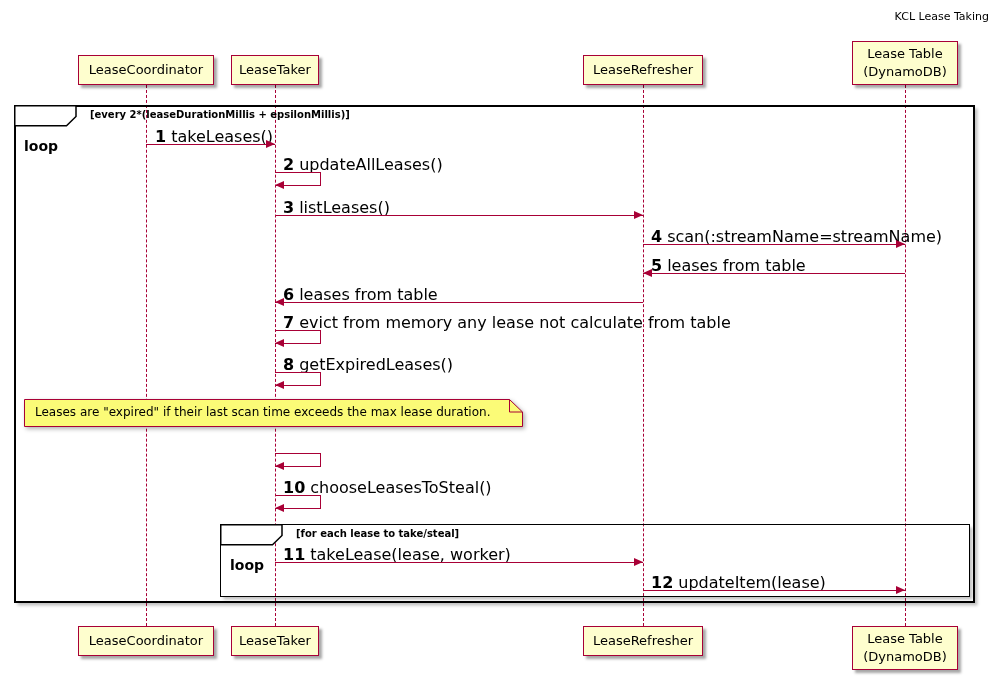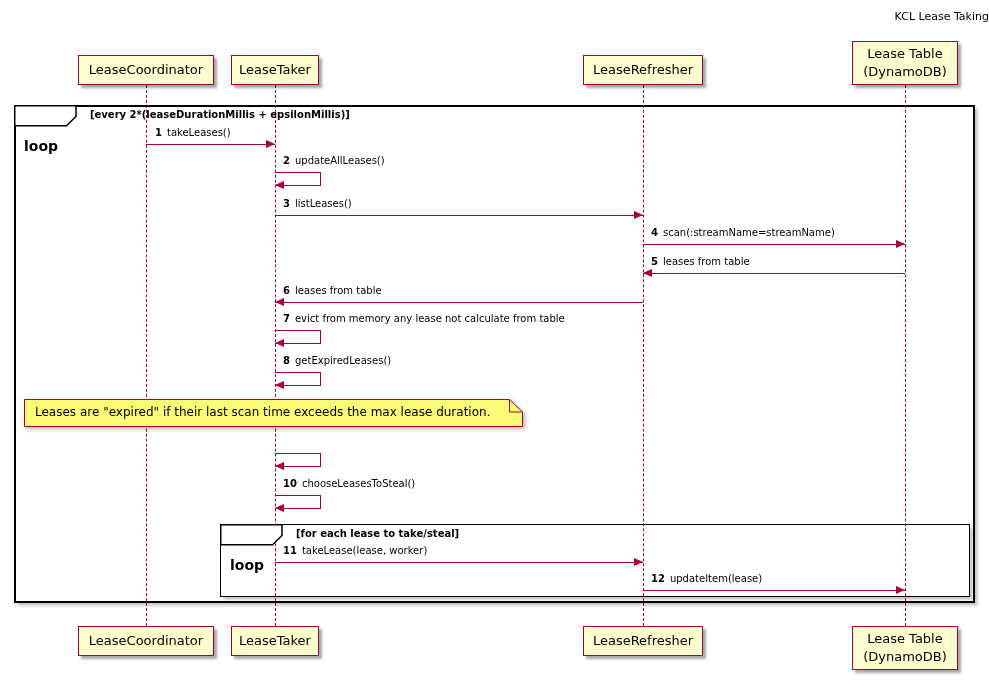--- a/index.html
+++ b/index.html
@@ -19,21 +19,21 @@
     font-size:13px; text-align:center; white-space:pre-line; line-height:1.35;
   }
   .lifeline { position:absolute; width:0; border-left:1px dashed #A80036; }
   .frame {
     position:absolute; box-sizing:border-box; border:2px solid #000;
     box-shadow:2.5px 2.5px 3px rgba(0,0,0,0.25);
   }
   .tabwrap { position:absolute; }
   .tabwrap .kw { position:absolute; left:10px; top:3px; font-size:14px; font-weight:bold;margin-top:30px; }
   .cond { position:absolute; font-size:10px; font-weight:bold; white-space:nowrap; }
-  .mlabel { position:absolute; font-size:10px; white-space:nowrap; }
+  .mlabel { position:absolute; font-size:16px; white-space:nowrap; }
   .mlabel b { font-weight:bold; margin-right:5px; }
   .arrow { position:absolute; height:1px; background:#A80036; }
   .head-r {
     position:absolute; right:0; top:-4px; width:0; height:0;
     border-left:9px solid #A80036; border-top:4px solid transparent; border-bottom:4px solid transparent;
   }
   .head-l {
     position:absolute; left:0; top:-4px; width:0; height:0;
     border-right:9px solid #A80036; border-top:4px solid transparent; border-bottom:4px solid transparent;
   }

